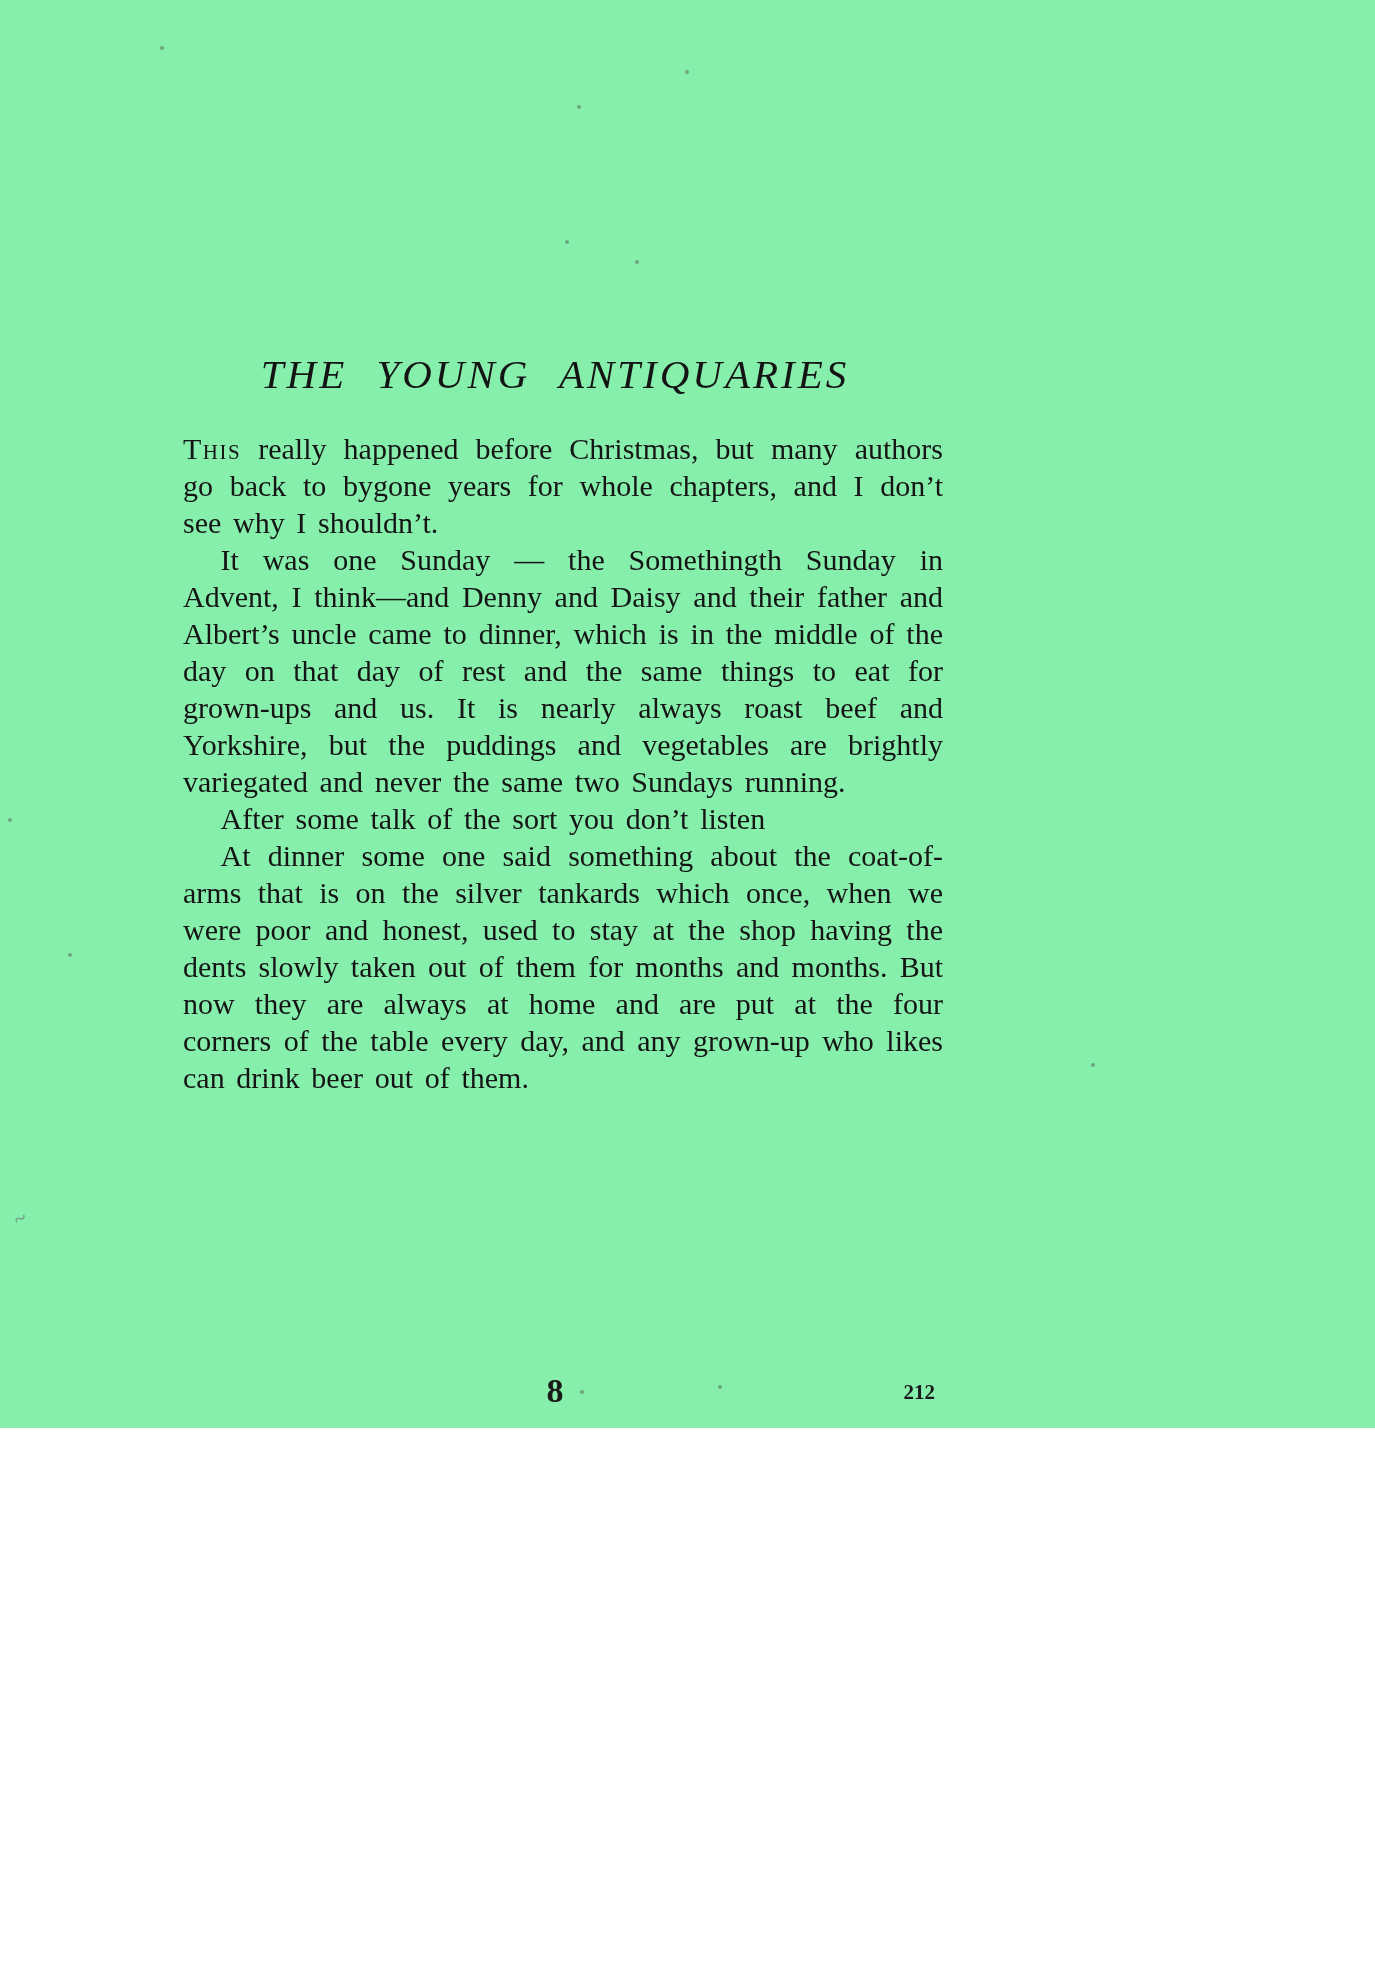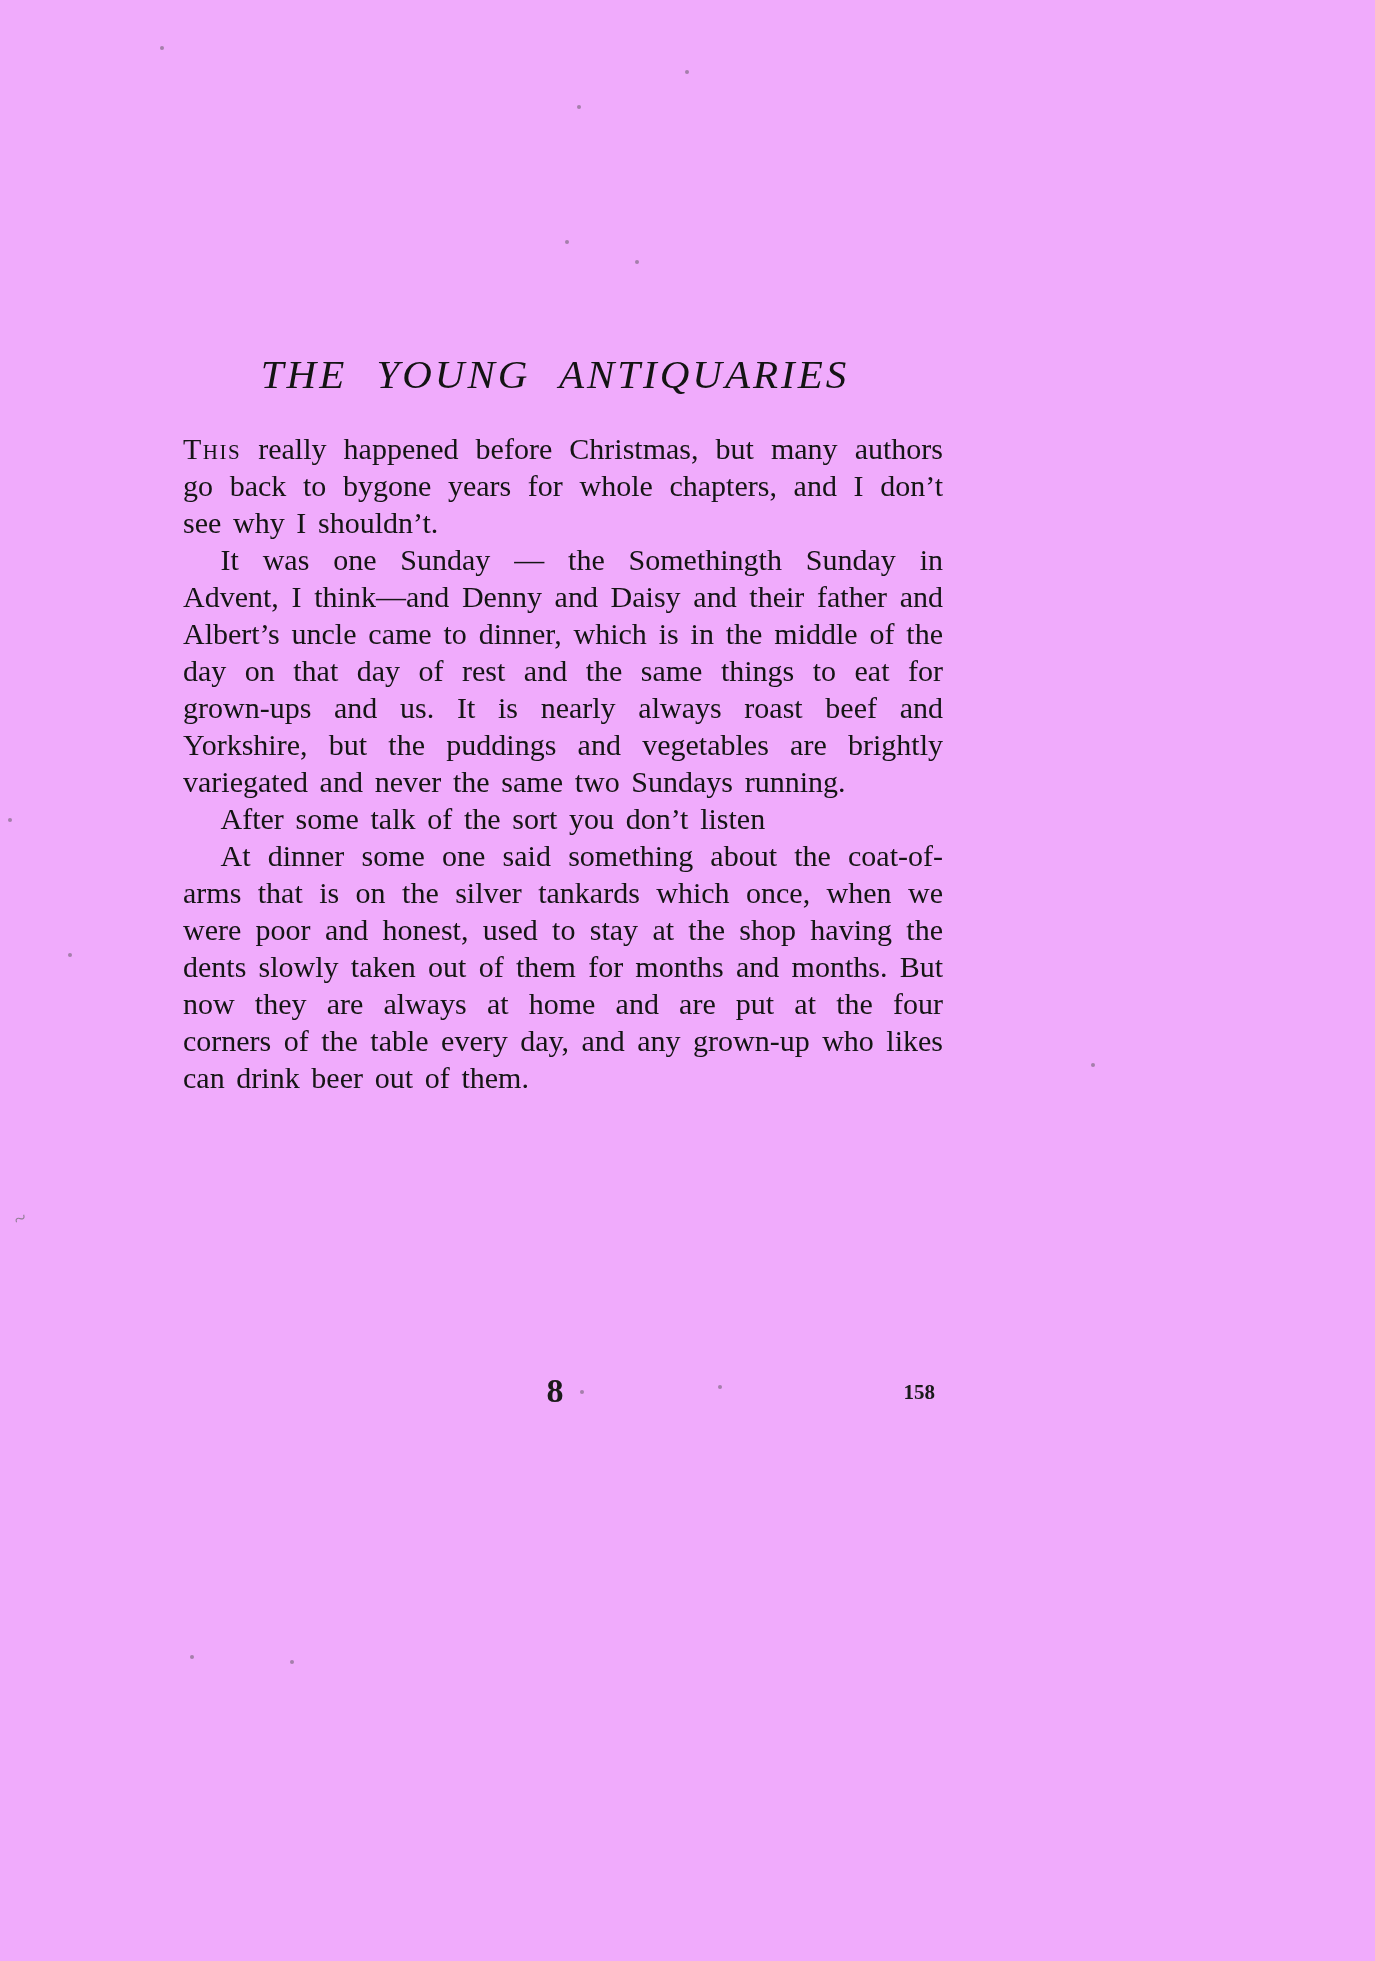--- a/index.html
+++ b/index.html
@@ -12,22 +12,22 @@
     width: 1375px;
     height: 1961px;
     font-family: "Liberation Serif", "DejaVu Serif", serif;
     color: #161616;
     position: relative;
   }
 
   .page {
     position: relative;
     width: 1375px;
-    height: 1961px;
-    background: #f0abfc;
+    height: 1428px;
+    background: #86efac;
     overflow: hidden;
   }
 
   .chapter-title {
     position: absolute;
     top: 350px;
     left: 175px;
     width: 760px;
     text-align: center;
     font-style: italic;
@@ -120,21 +120,21 @@
 
     <p class="para">It was one Sunday — the Somethingth Sunday in Advent, I think—and Denny and Daisy and their father and Albert’s uncle came to dinner, which is in the middle of the day on that day of rest and the same things to eat for grown-ups and us. It is nearly always roast beef and Yorkshire, but the puddings and vegetables are brightly variegated and never the same two Sundays running.</p>
 
     <p class="para">After some talk of the sort you don’t listen</p>
 
     <p class="para">At dinner some one said something about the coat-of-arms that is on the silver tankards which once, when we were poor and honest, used to stay at the shop having the dents slowly taken out of them for months and months. But now they are always at home and are put at the four corners of the table every day, and any grown-up who likes can drink beer out of them.</p>
   </div>
 
   <div class="footer-page-number">8</div>
 
-  <div class="folio">158</div>
+  <div class="folio">212</div>
 
   <div class="speck" style="top:46px; left:160px;"></div>
   <div class="speck" style="top:70px; left:685px;"></div>
   <div class="speck" style="top:105px; left:577px;"></div>
   <div class="speck" style="top:240px; left:565px;"></div>
   <div class="speck" style="top:260px; left:635px;"></div>
   <div class="speck" style="top:1390px; left:580px;"></div>
   <div class="speck" style="top:1385px; left:718px;"></div>
   <div class="speck" style="top:1063px; left:1091px;"></div>
   <div class="speck" style="top:818px; left:8px;"></div>

